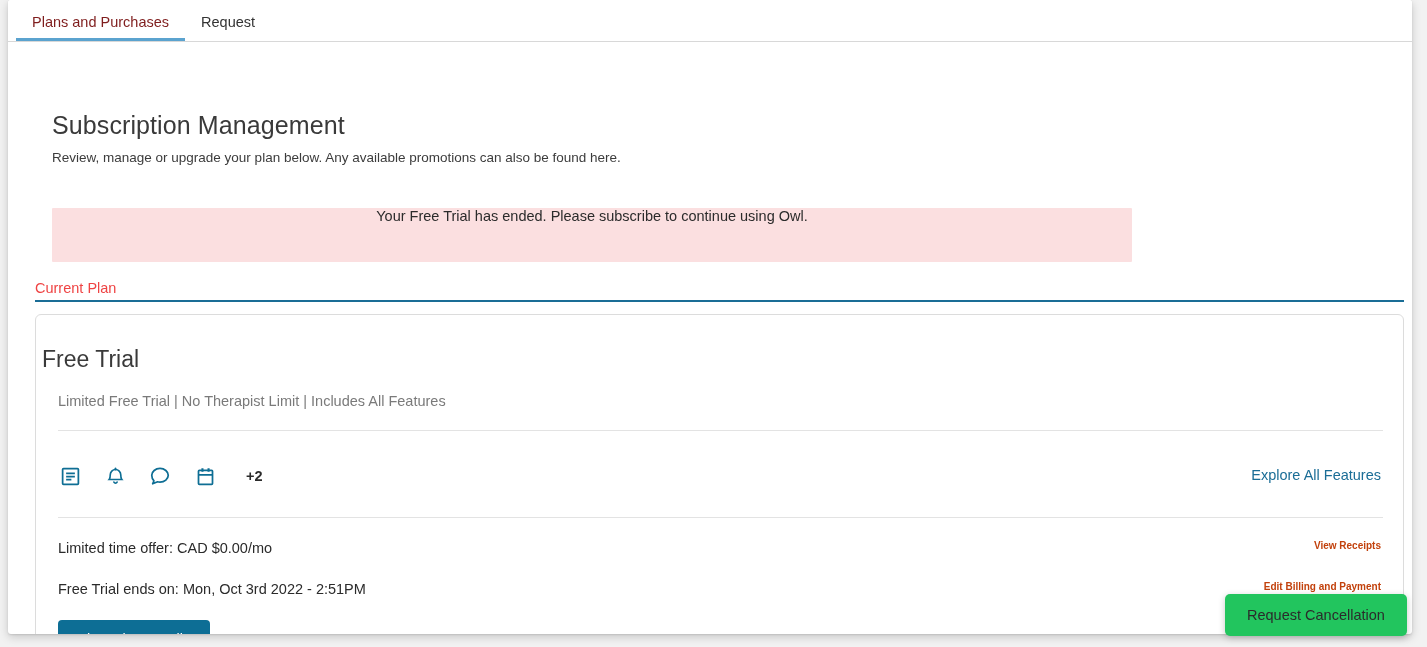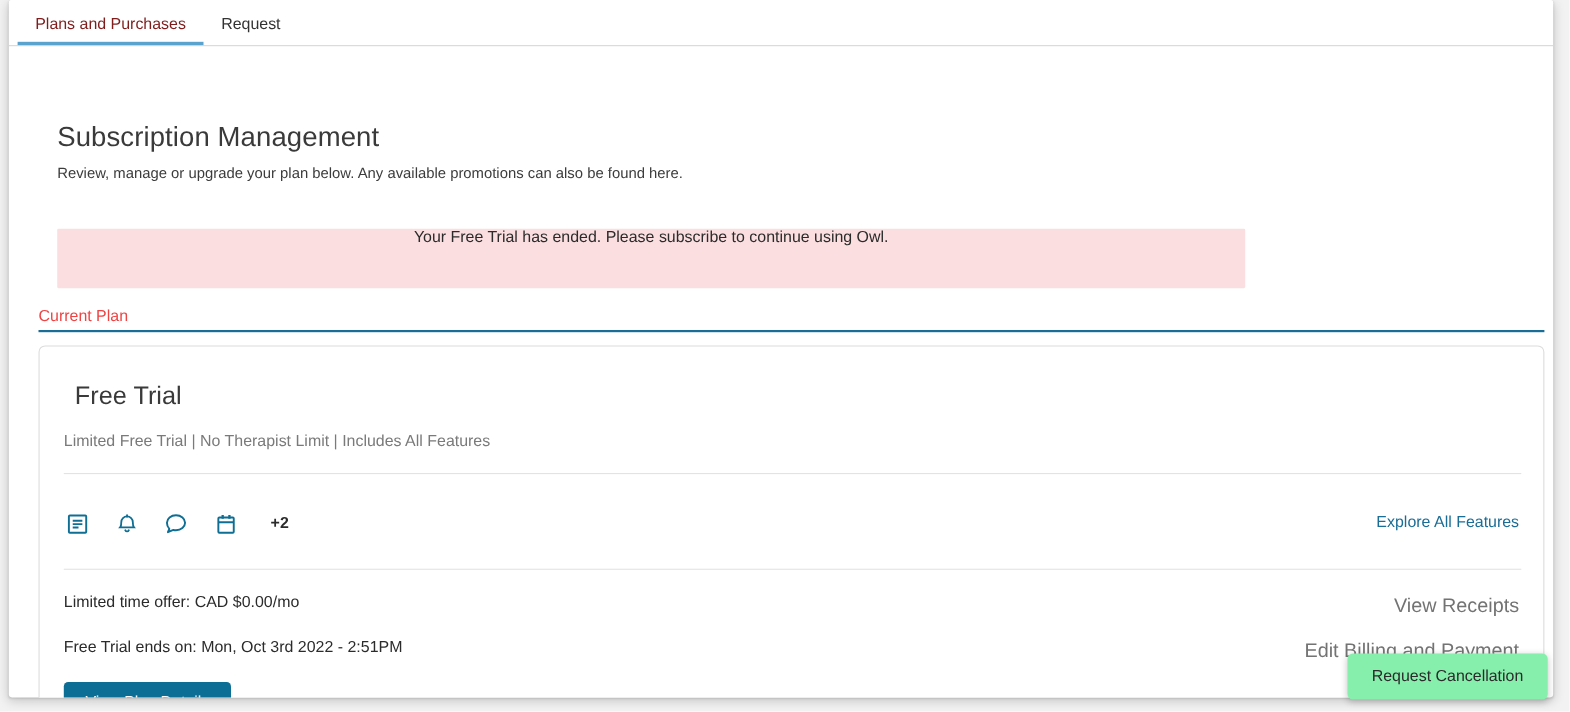--- a/index.html
+++ b/index.html
@@ -146,21 +146,21 @@
     height: 330px;
     background: #ffffff;
     border: 1px solid #dcdcdc;
     border-radius: 6px;
     box-sizing: border-box;
     overflow: hidden;
   }
 
   .plan-name {
     position: absolute;
-    left: 32px;
+    left: 6px;
     top: 31px;
     font-size: 23px;
     font-weight: 400;
     color: #3a3a3a;
     margin: 0;
   }
 
   .plan-tagline {
     position: absolute;
     left: 22px;
@@ -222,24 +222,25 @@
     left: 22px;
     font-size: 14.5px;
     color: #2b2b2b;
   }
   .price-line.offer { top: 225px; text-align: right; }
   .price-line.ends  { top: 266px; }
 
   .right-link {
     position: absolute;
     right: 22px;
-    font-size: 18px;
-    color: #737373;
+    font-size: 10px;
+    color: #c2410c;
     cursor: pointer;
     text-decoration: none;
+    font-weight: bold;
   }
   .right-link.receipts { top: 225px; }
   .right-link.billing  { top: 266px; }
 
   
   .primary-btn {
     position: absolute;
     left: 22px;
     top: 305px;
     min-width: 152px;
@@ -254,21 +255,21 @@
     font-family: "Liberation Sans", sans-serif;
     white-space: nowrap;
   }
 
   
   .cancel-float {
     position: absolute;
     left: 1225px;
     top: 594px;
     padding: 13px 22px;
-    background: #86efac;
+    background: #22c55e;
     color: #2b2b2b;
     font-size: 14.5px;
     border: none;
     border-radius: 5px;
     box-shadow: 0 2px 7px rgba(0,0,0,0.22);
     cursor: pointer;
     font-family: "Liberation Sans", sans-serif;
     white-space: nowrap;
     z-index: 20;
   }

